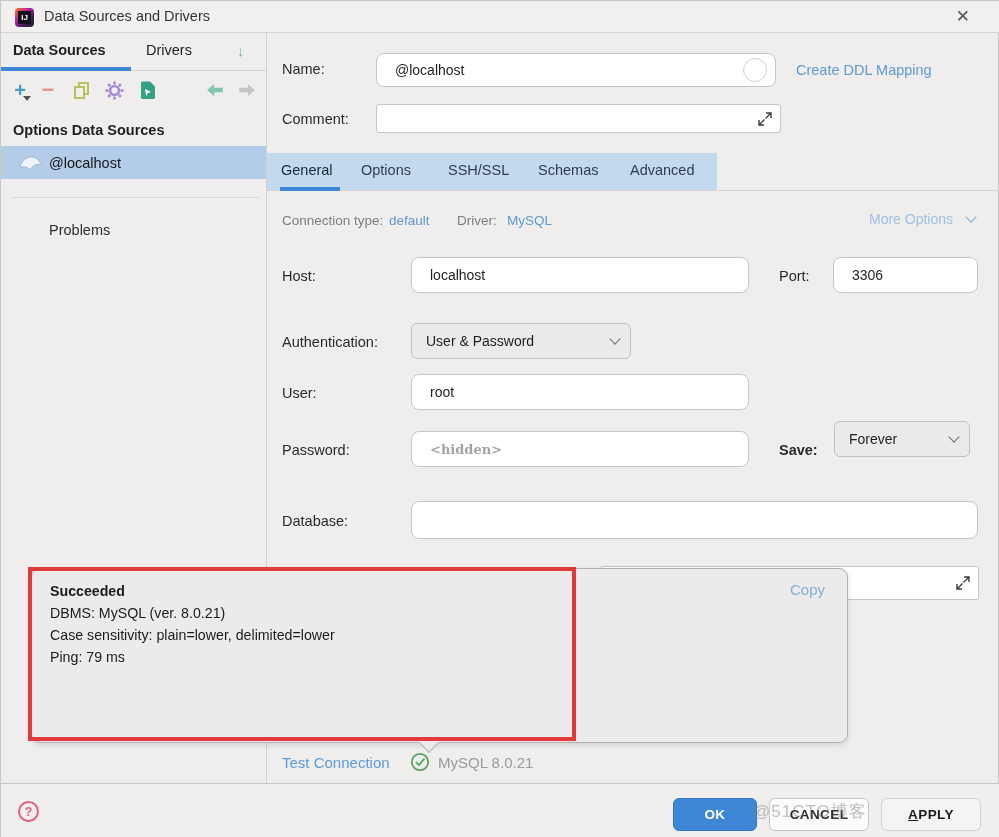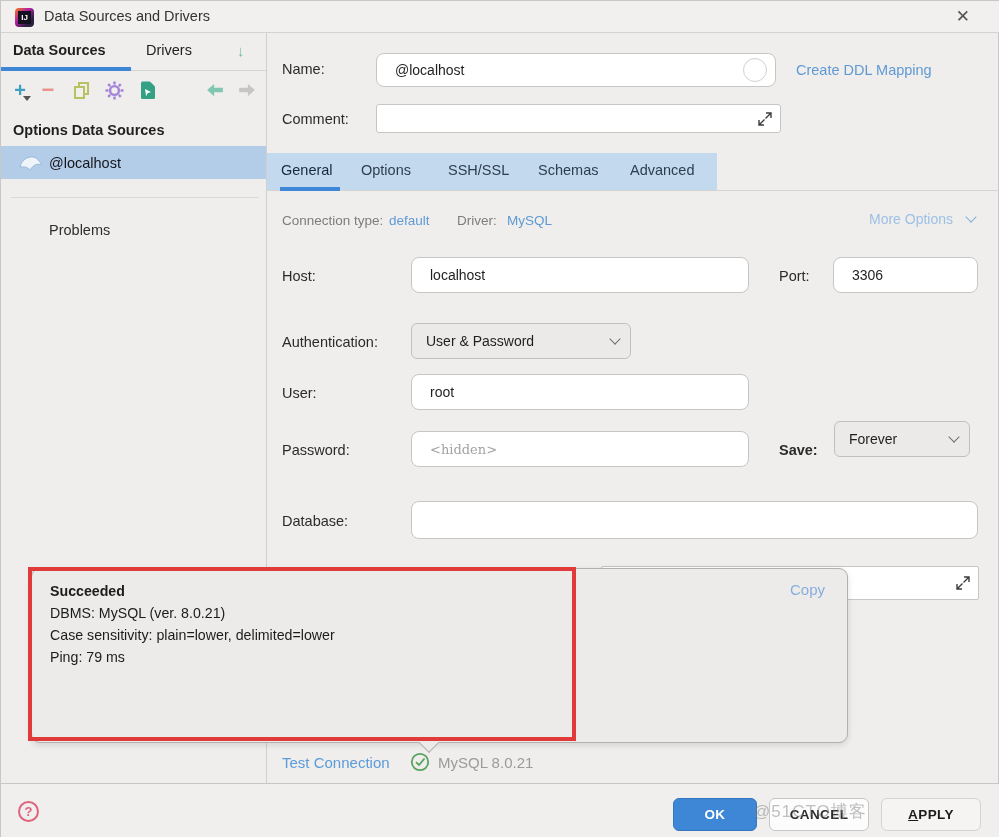--- a/index.html
+++ b/index.html
@@ -191,21 +191,21 @@
   <div class="abs lbl" style="left:281px;top:333px;">Authentication:</div>
   <div class="sel" style="left:410px;top:322px;width:220px;height:36px;">
     <span>User &amp; Password</span>
     <span class="chev"></span>
   </div>
 
   <div class="abs lbl" style="left:281px;top:384px;">User:</div>
   <input class="inp" style="left: 410px; top: 373px; width: 338px; height: 36px;" value="root">
 
   <div class="abs lbl" style="left:281px;top:441px;">Password:</div>
-  <input class="inp" style="left: 410px; top: 430px; width: 338px; height: 36px;" placeholder="&lt;hidden&gt;">
+  <input class="inp" style="left: 410px; top: 430px; width: 338px; height: 36px; font-weight: bold;" placeholder="&lt;hidden&gt;">
   <div class="abs lbl" style="left:778px;top:441px;font-weight:bold;">Save:</div>
   <div class="sel" style="left:833px;top:420px;width:136px;height:36px;">
     <span>Forever</span>
     <span class="chev"></span>
   </div>
 
   <div class="abs lbl" style="left:281px;top:512px;">Database:</div>
   <input class="inp" style="left: 410px; top: 500px; width: 567px; height: 38px;" value="">
 
   <div class="inp" style="left:600px;top:565px;width:378px;height:34px;border-radius:2px;z-index:1;">

